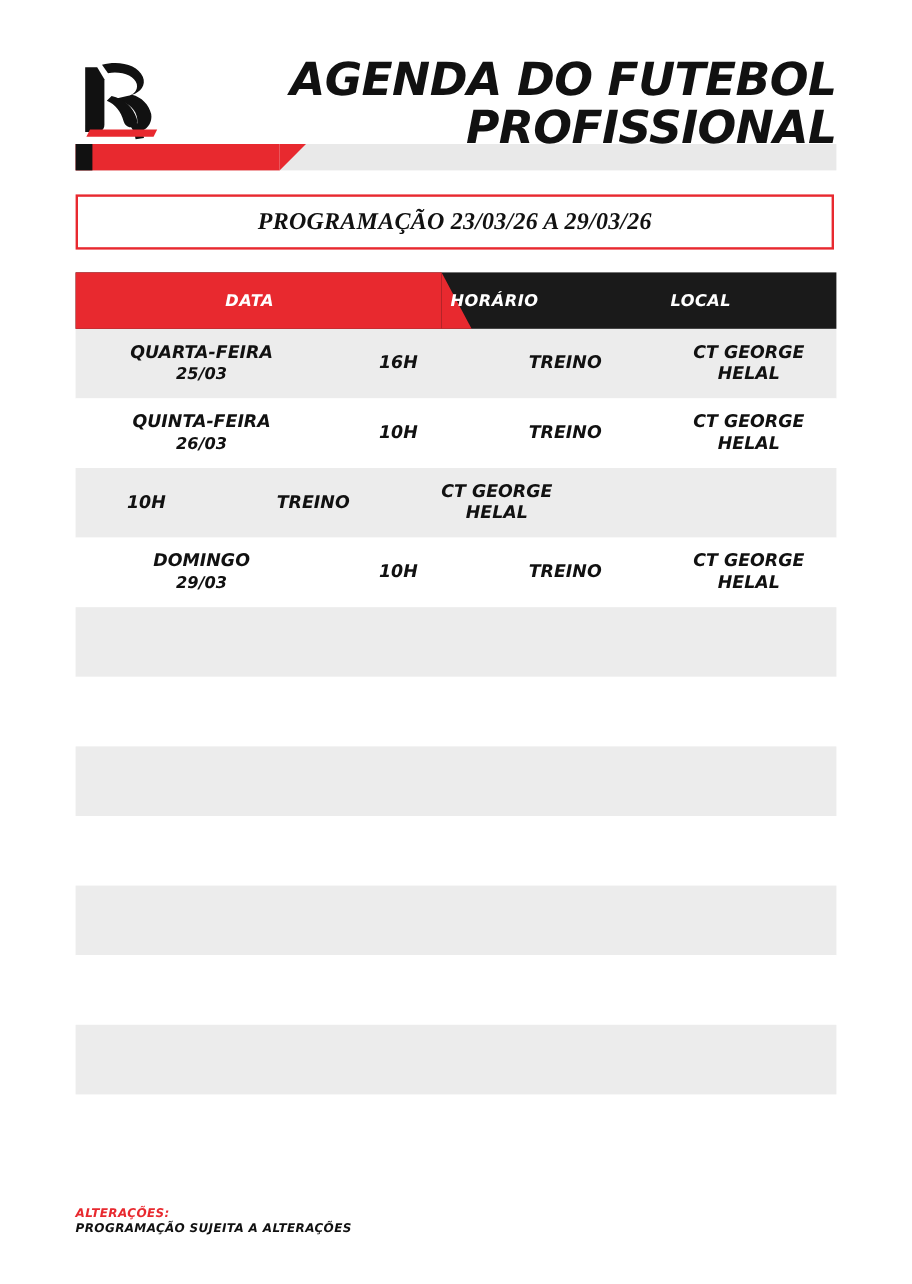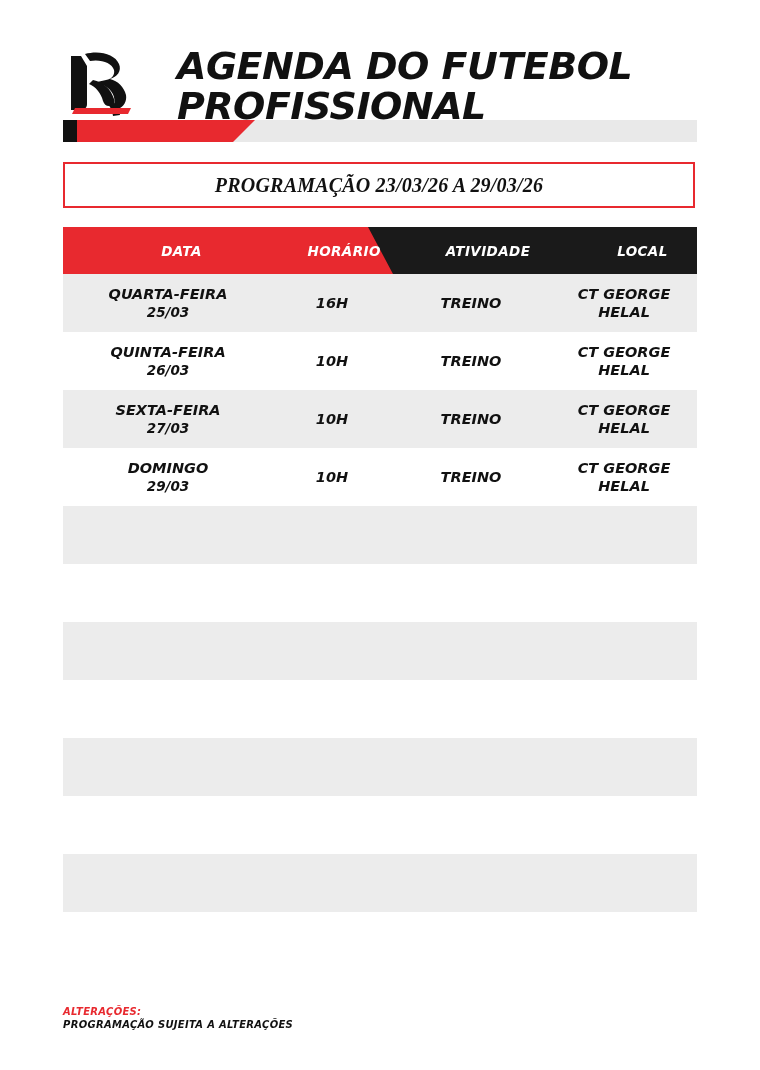--- a/index.html
+++ b/index.html
@@ -28,20 +28,21 @@
     position: absolute;
     left: 63px;
     top: 46px;
     width: 74px;
     height: 74px;
   }
   .title-block {
     position: absolute;
     right: 63px;
     top: 46px;
+    text-align: right;
     width: 520px;
   }
   .title-line {
     font-family: "DejaVu Sans", sans-serif;
     font-weight: bold;
     font-style: italic;
     font-size: 38px;
     line-height: 40px;
     letter-spacing: -0.5px;
     color: #111111;
@@ -251,21 +252,20 @@
   <div class="banner">
     <span>PROGRAMAÇÃO 23/03/26 A 29/03/26</span>
   </div>
 
   <div class="table">
 
     <div class="thead">
       <div class="redzone"></div>
       <div class="th c1">DATA</div>
       <div class="th c2">HORÁRIO</div>
-      <div class="th c3">ATIVIDADE</div>
       <div class="th c4">LOCAL</div>
     </div>
 
     <div class="trow alt">
       <div class="td c1">
         <span>QUARTA-FEIRA</span>
         <span class="sub">25/03</span>
       </div>
       <div class="td c2">16H</div>
       <div class="td c3">TREINO</div>
@@ -282,24 +282,20 @@
       </div>
       <div class="td c2">10H</div>
       <div class="td c3">TREINO</div>
       <div class="td c4">
         <span>CT GEORGE</span>
         <span>HELAL</span>
       </div>
     </div>
 
     <div class="trow alt">
-      <div class="td c1">
-        <span>SEXTA-FEIRA</span>
-        <span class="sub">27/03</span>
-      </div>
       <div class="td c2">10H</div>
       <div class="td c3">TREINO</div>
       <div class="td c4">
         <span>CT GEORGE</span>
         <span>HELAL</span>
       </div>
     </div>
 
     <div class="trow">
       <div class="td c1">

